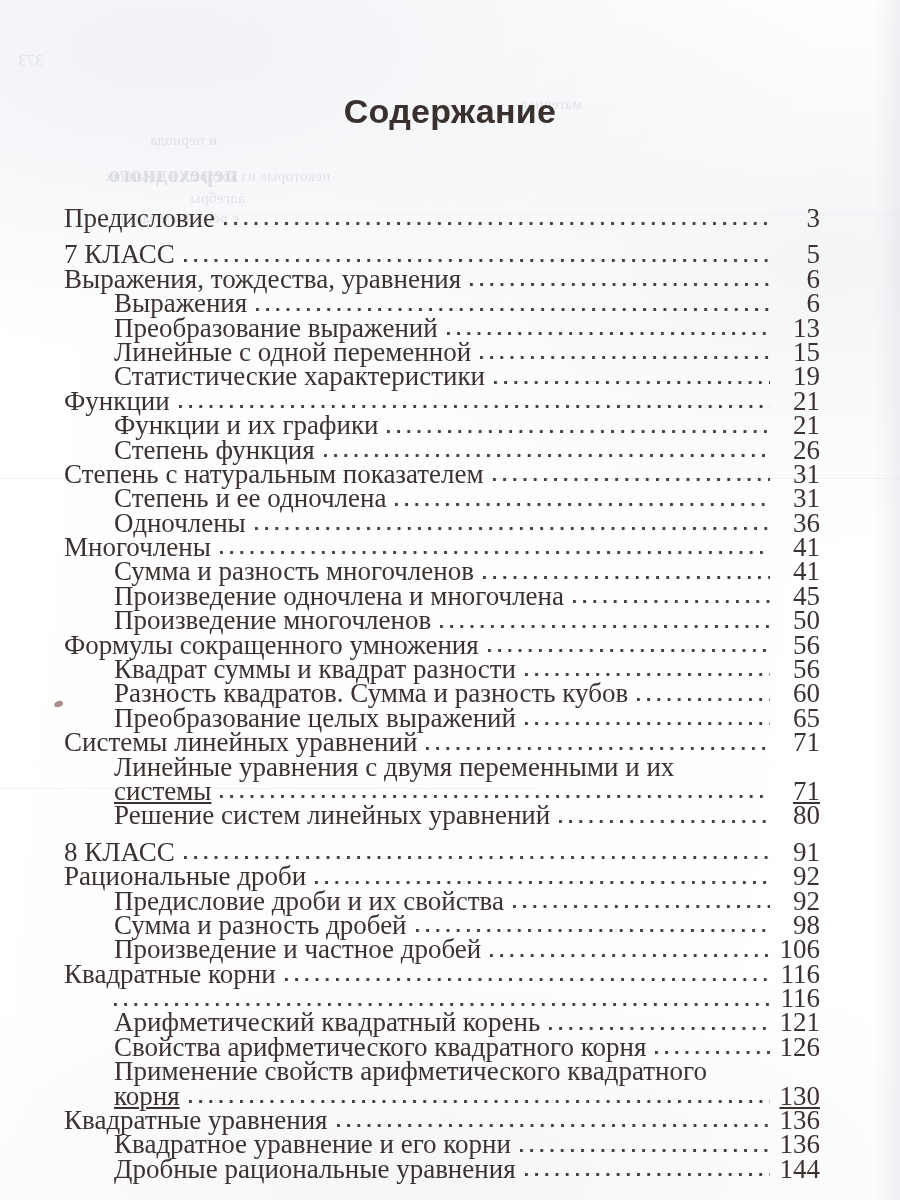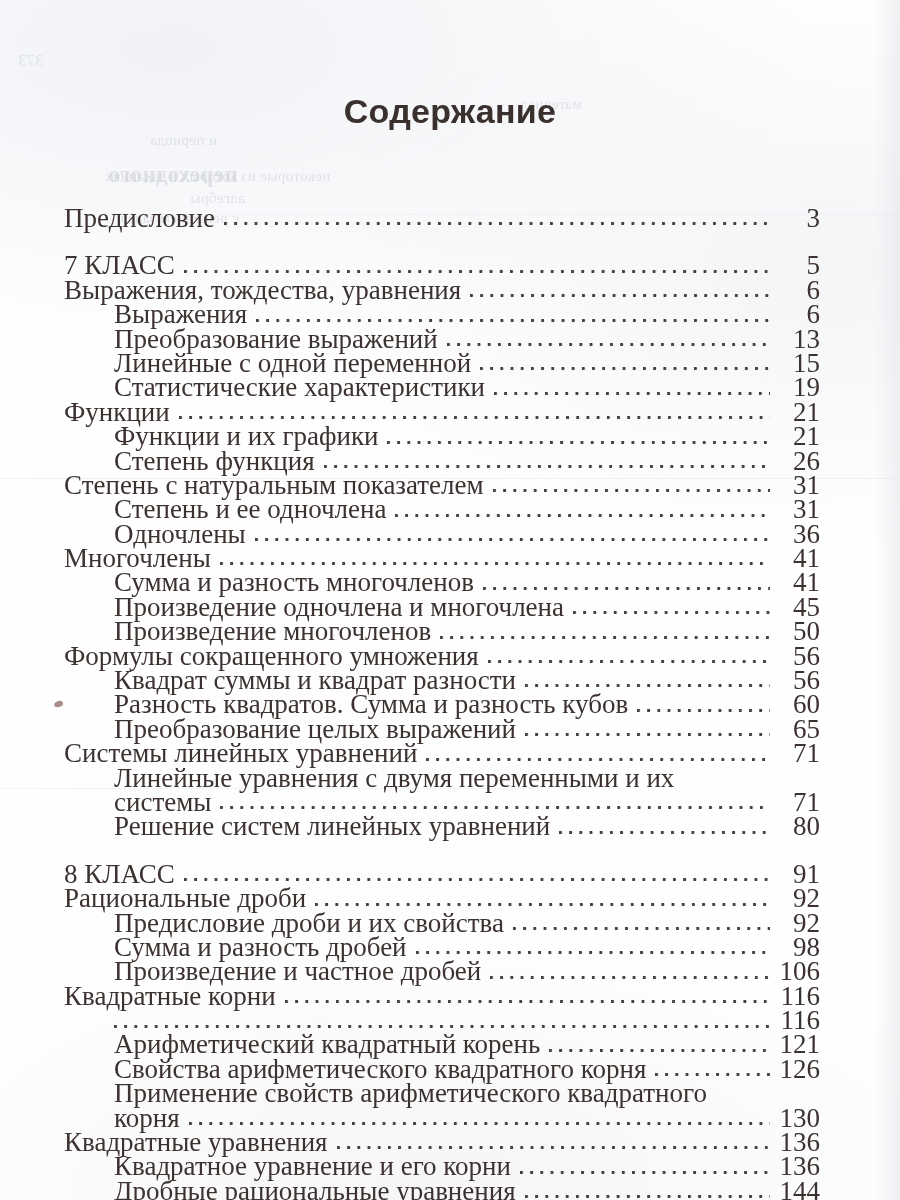--- a/index.html
+++ b/index.html
@@ -105,25 +105,25 @@
   .entry {
     display: flex;
     align-items: flex-end;
     height: 24.4px;
     color: #3c3331;
     font-size: 27px;
     line-height: 24.4px;
     white-space: nowrap;
   }
   .entry.level-2 { padding-left: 50px; }
-  .entry.spacer-before { margin-top: 23px; }
+  .entry.spacer-before { margin-top: 12px; }
 
   
   .entry.cont-first { }
-  .entry.cont-second { padding-left: 50px; }
+  .entry.cont-second { padding-left: 50px; text-decoration: underline; }
 
   .label {
     flex: 0 0 auto;
     padding-right: 9px;
   }
   .leader {
     flex: 1 1 auto;
     min-width: 0;
     overflow: hidden;
     height: 20px;

